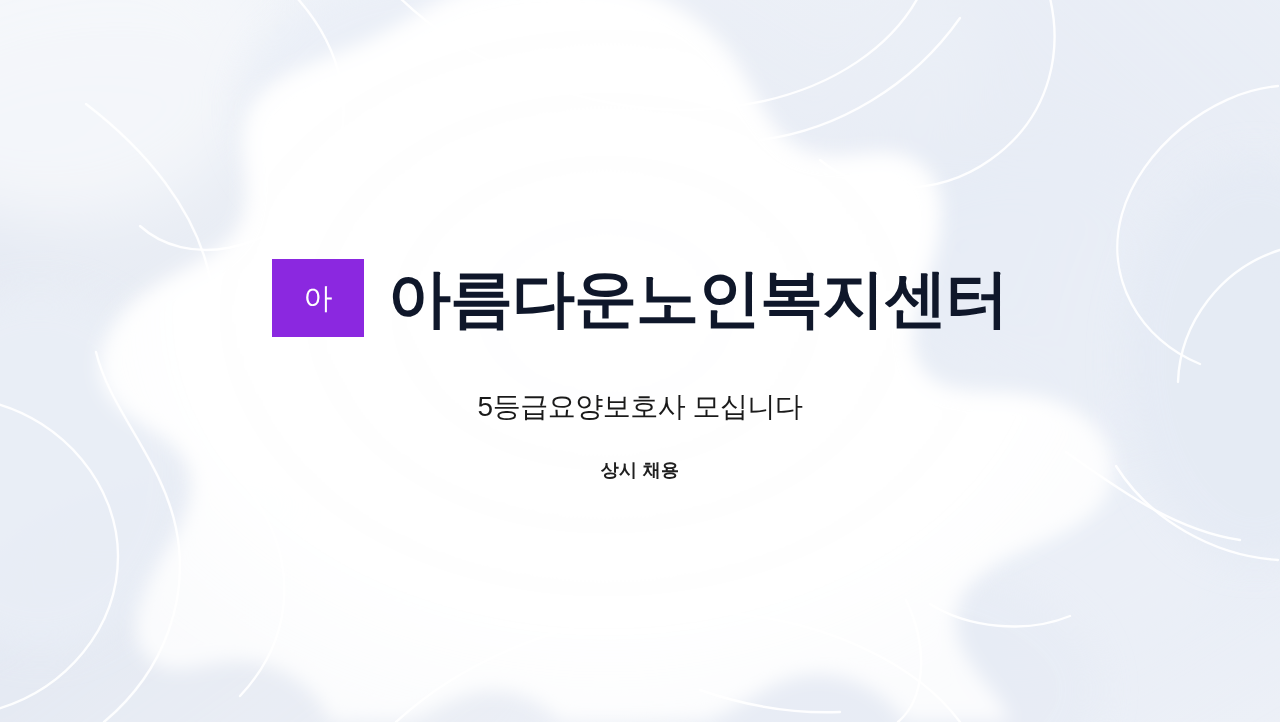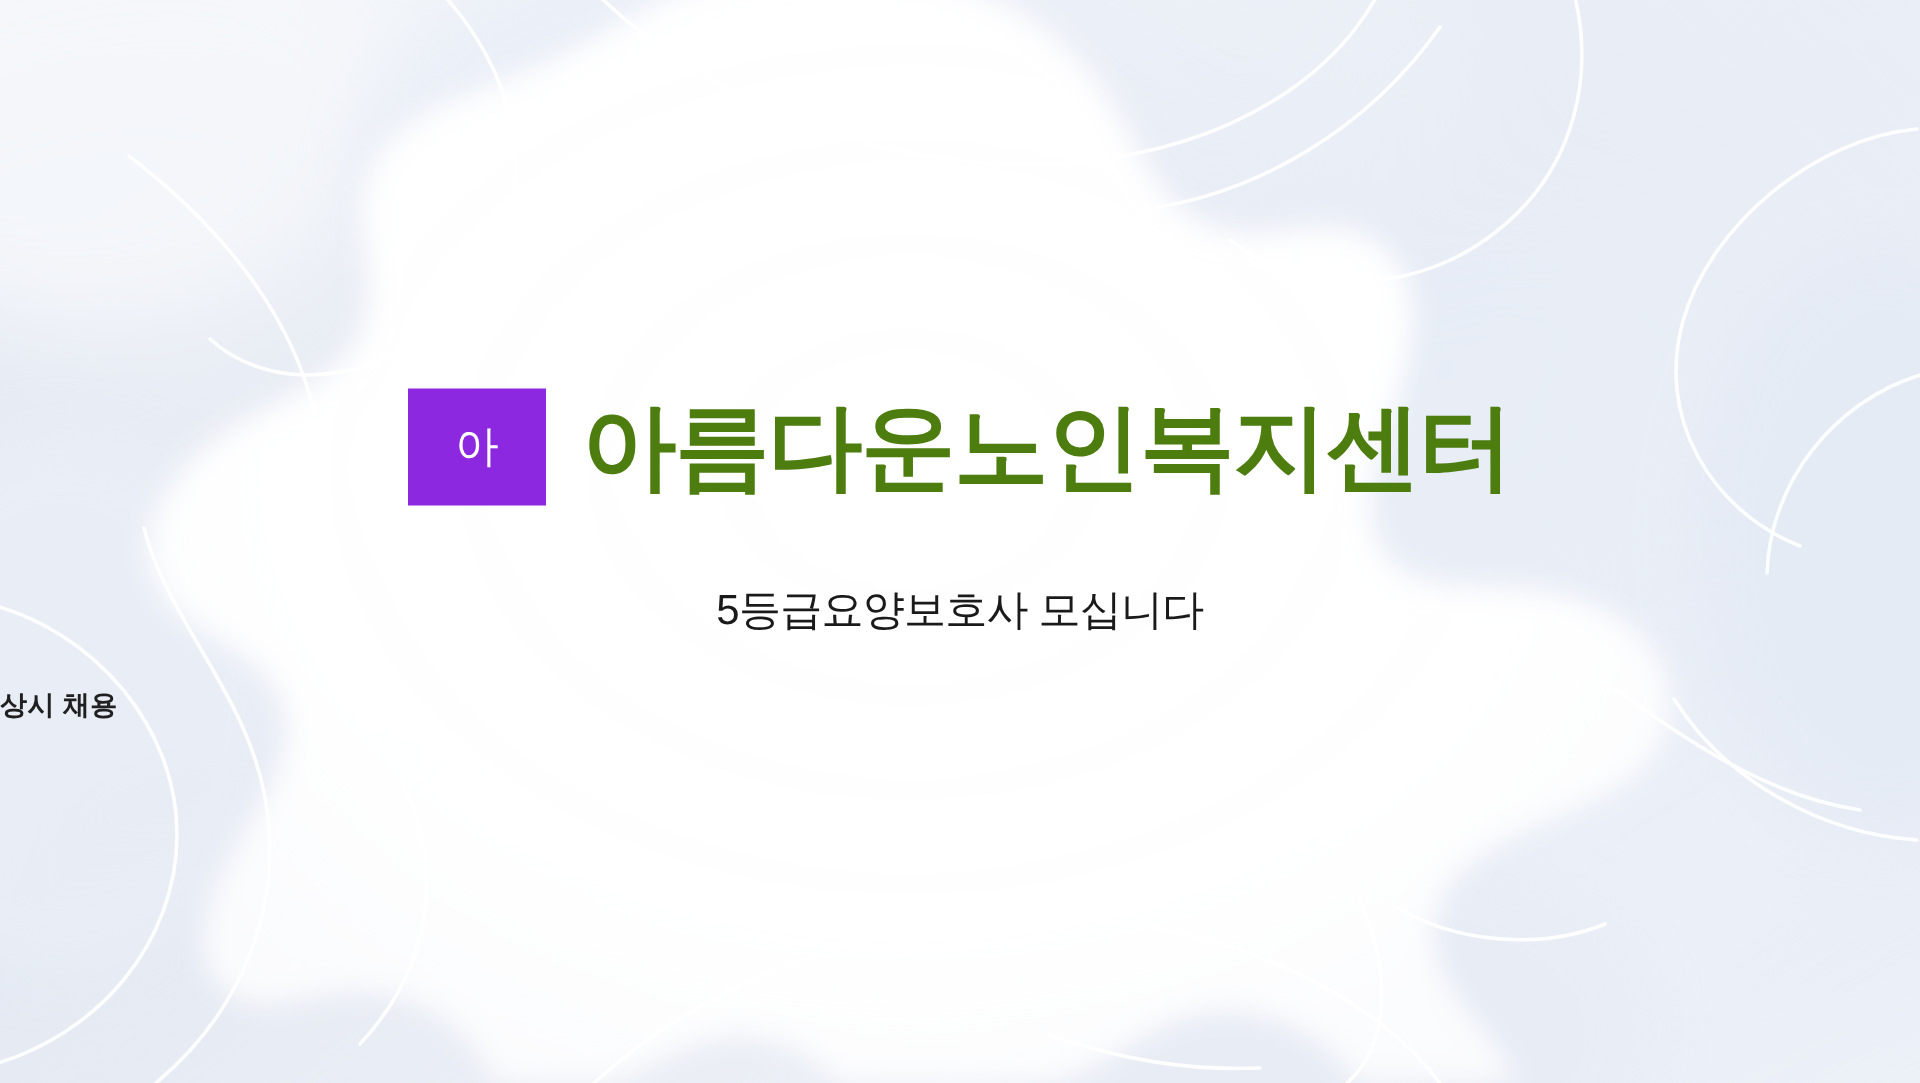--- a/index.html
+++ b/index.html
@@ -77,21 +77,21 @@
     line-height: 1;
     letter-spacing: 0;
     flex: 0 0 auto;
     box-sizing: border-box;
   }
 
   .org-title {
     margin-left: 24px;
     font-size: 63px;
     font-weight: 700;
-    color: #4d7c0f;
+    color: #0f172a;
     line-height: 1.05;
     letter-spacing: -1px;
     white-space: nowrap;
     text-align: right;
   }
 
   .subtitle {
     position: absolute;
     left: 0;
     right: 0;
@@ -103,20 +103,21 @@
     line-height: 1.2;
     letter-spacing: -0.5px;
     white-space: nowrap;
   }
 
   .recruit-type {
     position: absolute;
     left: 0;
     right: 0;
     top: 459px;
+    text-align: center;
     font-size: 18px;
     font-weight: 700;
     color: #202020;
     line-height: 1.3;
     letter-spacing: 0.3px;
     white-space: nowrap;
   }
 </style>
 </head>
 <body>

